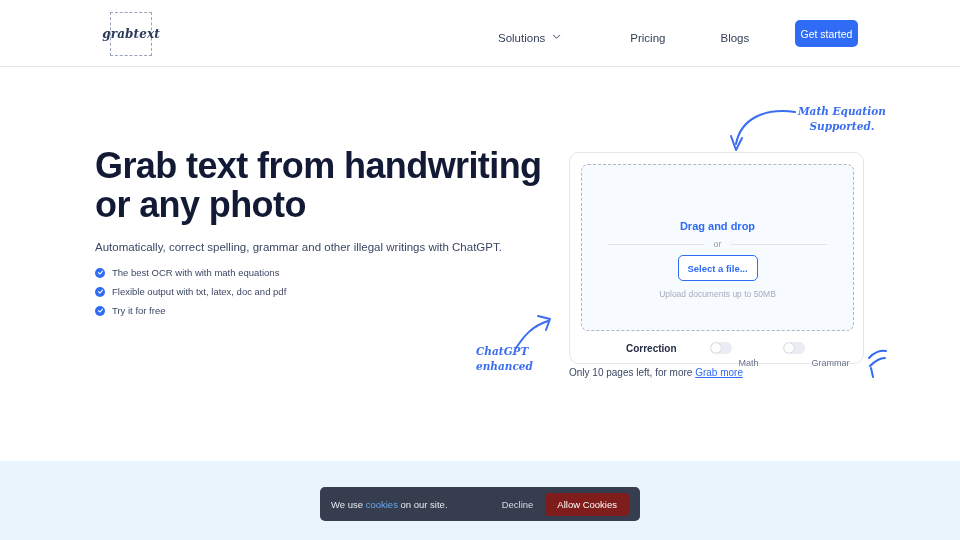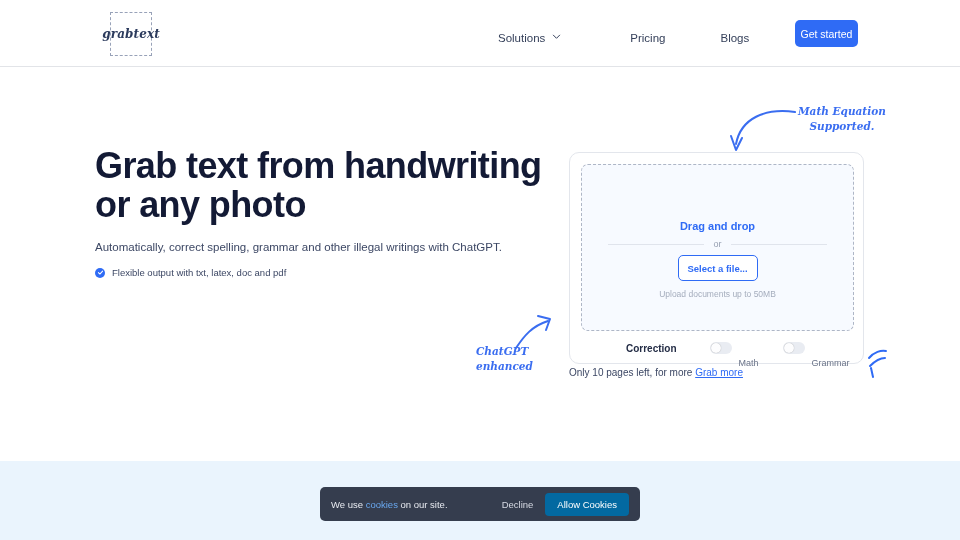--- a/index.html
+++ b/index.html
@@ -129,21 +129,21 @@
   .cookie {
     position:absolute; left:320px; top:487px; width:320px; height:34px;
     background:#353d4e; border-radius:5px; display:flex; align-items:center;
     padding:0 11px;
   }
   .cookie-text { font-size:9.5px; color:#e7eaf0; white-space:nowrap; }
   .cookie-text a { color:#69a8f0; text-decoration:none; }
   .cookie-actions { margin-left:auto; display:flex; align-items:center; gap:8px; }
   .btn-decline { font-size:9.5px; color:#d6dae3; cursor:pointer; padding:0 4px; white-space:nowrap; }
   .btn-allow {
-    background:#0369a1; color:#fff; font-size:9.5px; border-radius:4px;
+    background:#7f1d1d; color:#fff; font-size:9.5px; border-radius:4px;
     padding:6px 12px; cursor:pointer; white-space:nowrap;
   }
 </style>
 </head>
 <body>
 
 <div class="page">
 
   <div class="header">
     <div class="logo-box">
@@ -177,21 +177,37 @@
   <h1 class="hero-title">Grab text from handwriting or any photo</h1>
   <p class="hero-sub">Automatically, correct spelling, grammar and other illegal writings with ChatGPT.</p>
 
   <div class="features">
     <div class="feature">
       <span class="check">
         <svg width="7" height="7" viewBox="0 0 10 10">
             <path d="M2 5.2 L4.1 7.2 L8 3" fill="none" stroke="#fff" stroke-width="1.5" stroke-linecap="round" stroke-linejoin="round"></path>
           </svg>
       </span>
+      <span class="feature-label">The best OCR with with math equations</span>
+    </div>
+    <div class="feature">
+      <span class="check">
+        <svg width="7" height="7" viewBox="0 0 10 10">
+            <path d="M2 5.2 L4.1 7.2 L8 3" fill="none" stroke="#fff" stroke-width="1.5" stroke-linecap="round" stroke-linejoin="round"></path>
+          </svg>
+      </span>
       <span class="feature-label">Flexible output with txt, latex, doc and pdf</span>
+    </div>
+    <div class="feature">
+      <span class="check">
+        <svg width="7" height="7" viewBox="0 0 10 10">
+            <path d="M2 5.2 L4.1 7.2 L8 3" fill="none" stroke="#fff" stroke-width="1.5" stroke-linecap="round" stroke-linejoin="round"></path>
+          </svg>
+      </span>
+      <span class="feature-label">Try it for free</span>
     </div>
   </div>
 
   <div class="card">
     <div class="dropzone">
       <div class="dz-title">Drag and drop</div>
       <div class="dz-or">
         <span class="or-line"></span>
         <span class="or-text">or</span>
         <span class="or-line"></span>

